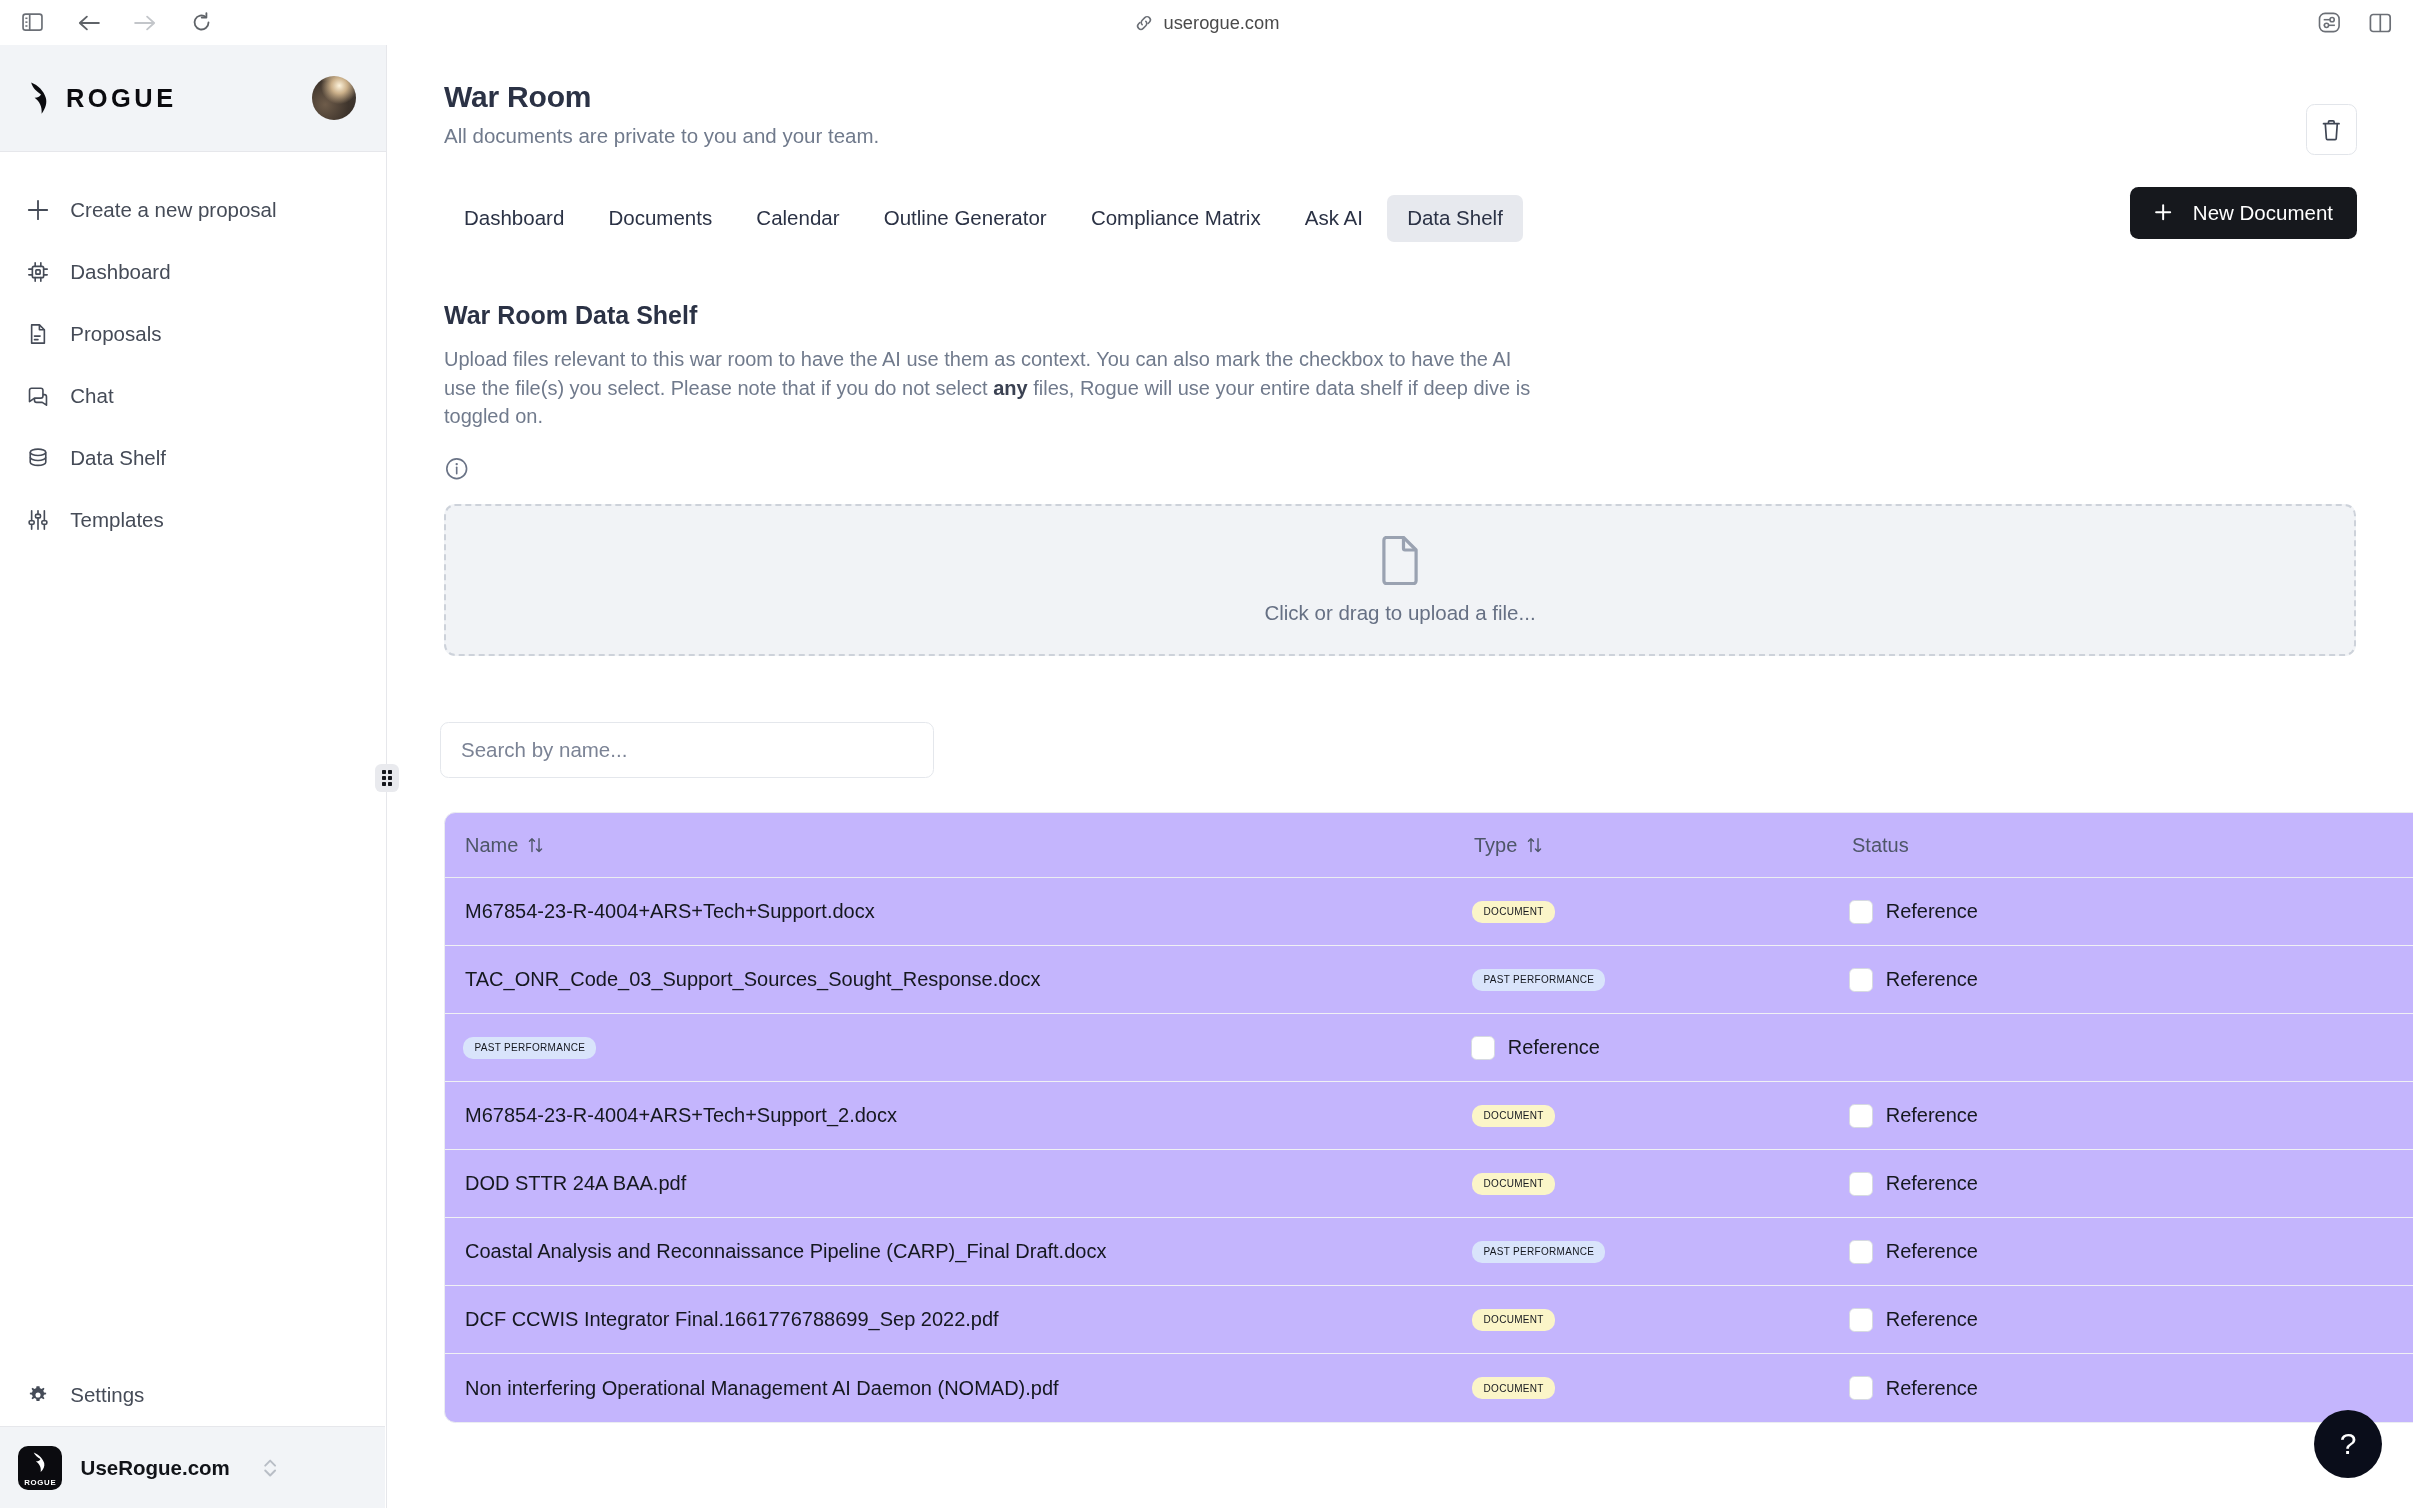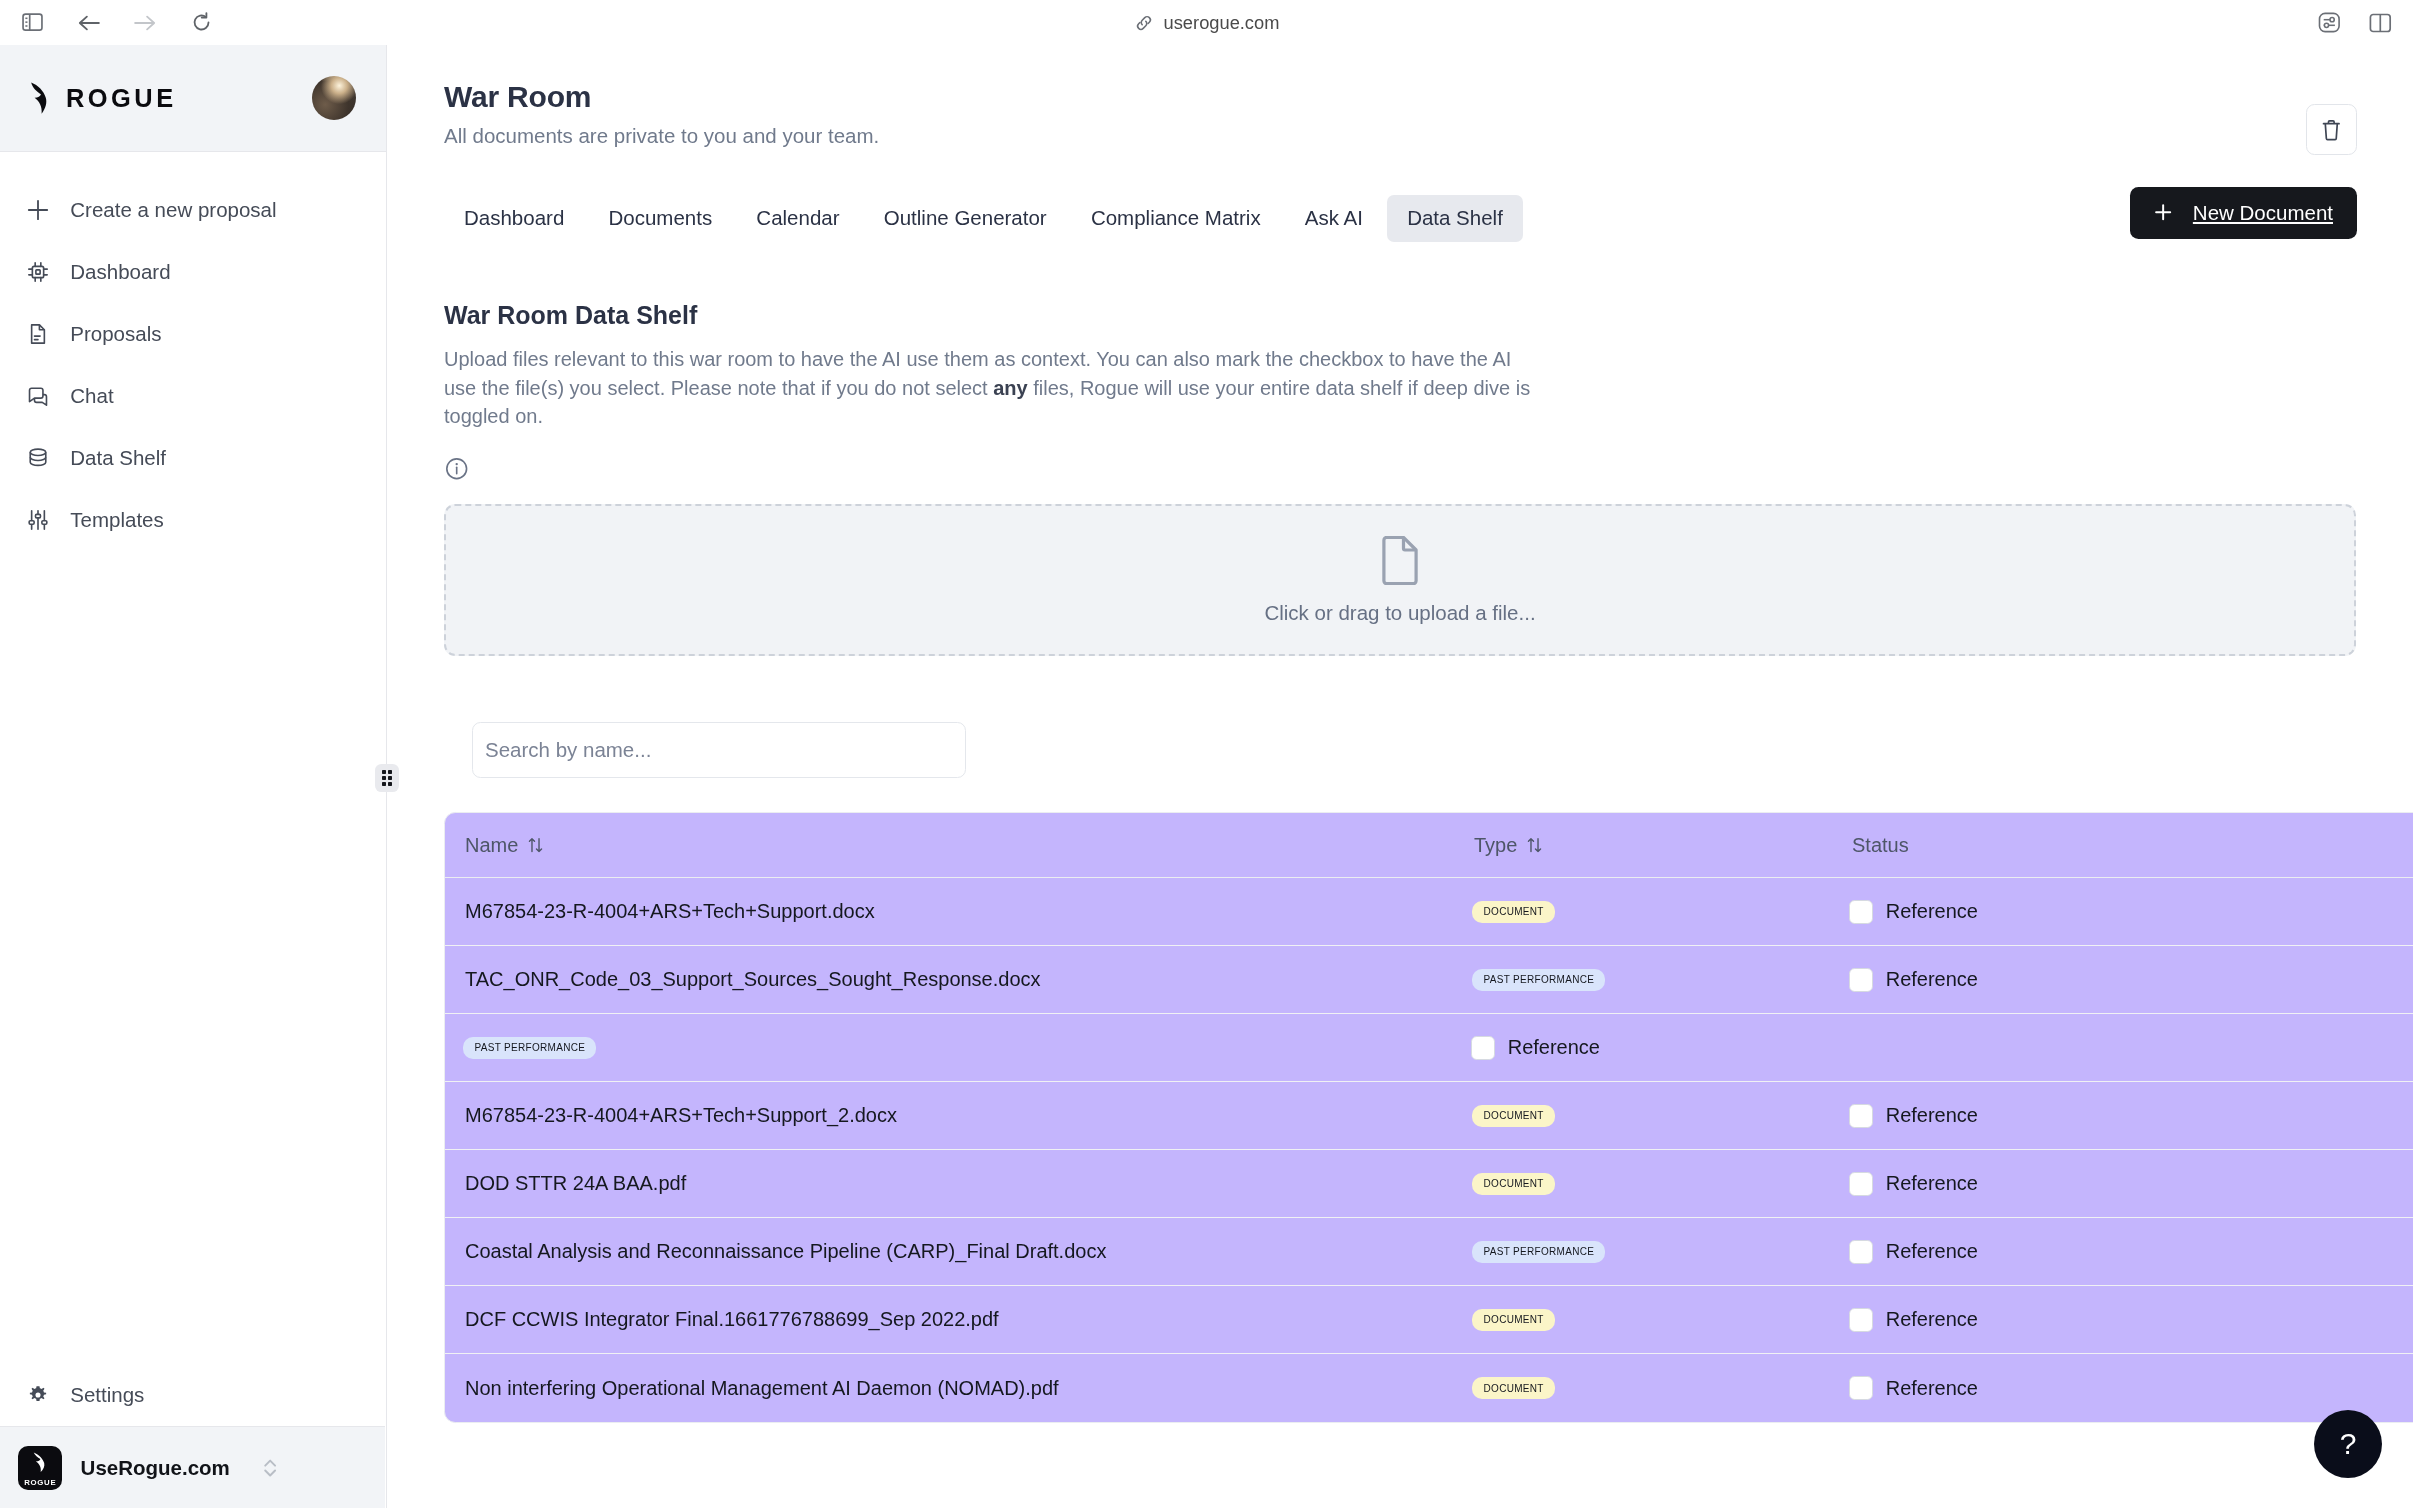--- a/index.html
+++ b/index.html
@@ -117,42 +117,42 @@
   }
   .tab {
     font-size: 20.5px; color: #2b3245; padding: 11.3px 20px; border-radius: 7px;
     white-space: nowrap;
   }
   .tab.active { background: #e7e9ee; }
   .new-doc-btn {
     position: absolute; right: 56px; top: -8.5px;
     background: #16181d; color: #fff; font-size: 20.5px; font-weight: 500;
     height: 52px; padding: 0 24px; border-radius: 8.5px;
-    display: flex; align-items: center; gap: 21px; border: none; text-decoration: underline;
+    display: flex; align-items: center; gap: 21px; border: none;
   }
 
   .section-title { margin: 59px 0 0 56px; font-size: 25px; font-weight: 700; color: #2b3245; }
   .section-desc {
     margin: 15.5px 0 0 56px; width: 1097px; font-size: 20px; line-height: 1.43; color: #707a8c;
   }
   .section-desc b { color: #3b4252; font-weight: 700; }
 
   .info-icon { margin: 25.4px 0 0 56px; color: #6a7386; width: 25.4px; height: 25.4px; }
 
   .dropzone {
     margin: 22.6px 0 0 56px; width: 1912px; height: 152px;
     background: #f1f3f6; border: 2.1px dashed #cdd2da; border-radius: 11.3px;
     display: flex; flex-direction: column; align-items: center; justify-content: center; gap: 15.5px;
   }
   .dropzone .dz-label { font-size: 20.5px; color: #667084; }
 
   .search-input {
-    margin: 66px 0 0 84px; width: 494px; height: 56px;
+    margin: 66px 0 0 52px; width: 494px; height: 56px;
     border: 1.4px solid #e4e7ec; border-radius: 8.5px; background: #fff;
-    font-size: 20.5px; color: #6b7280; padding: 0 12px;
+    font-size: 20.5px; color: #6b7280; padding: 0 20px;
     font-family: "Liberation Sans", sans-serif;
   }
   .search-input::placeholder { color: #7b8395; }
 
   .table {
     margin: 34px 0 4px 56px; width: 2116px;
     border: 1.4px solid #ebedf1; border-radius: 11.3px; overflow: hidden; background: #c4b5fd;
   }
   .thead, .trow {
     display: grid; grid-template-columns: 1009px 378px 526px;

